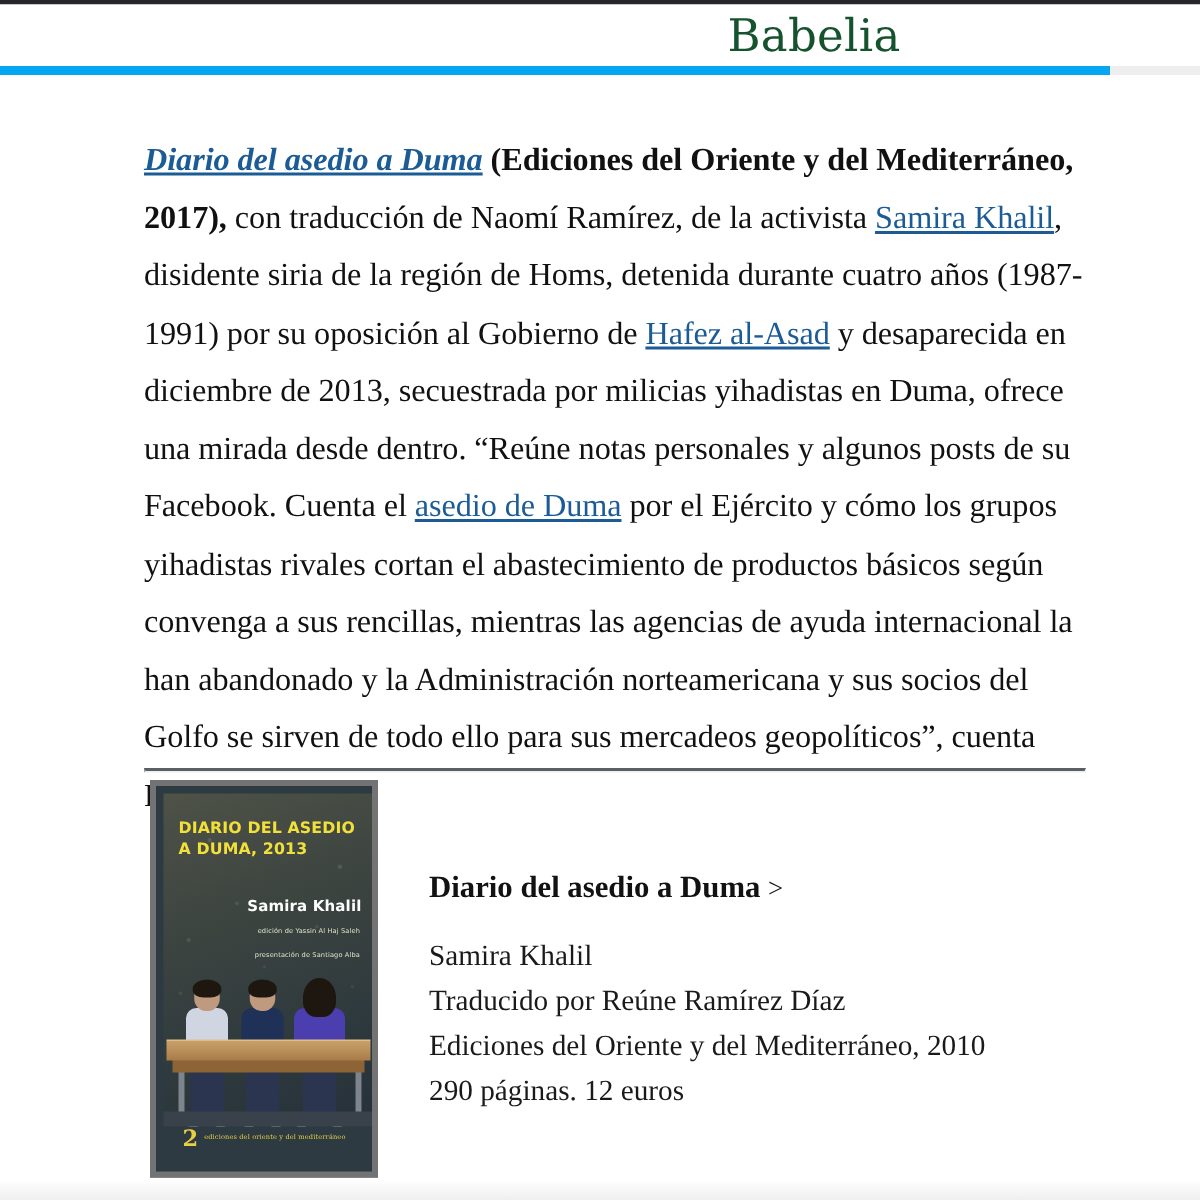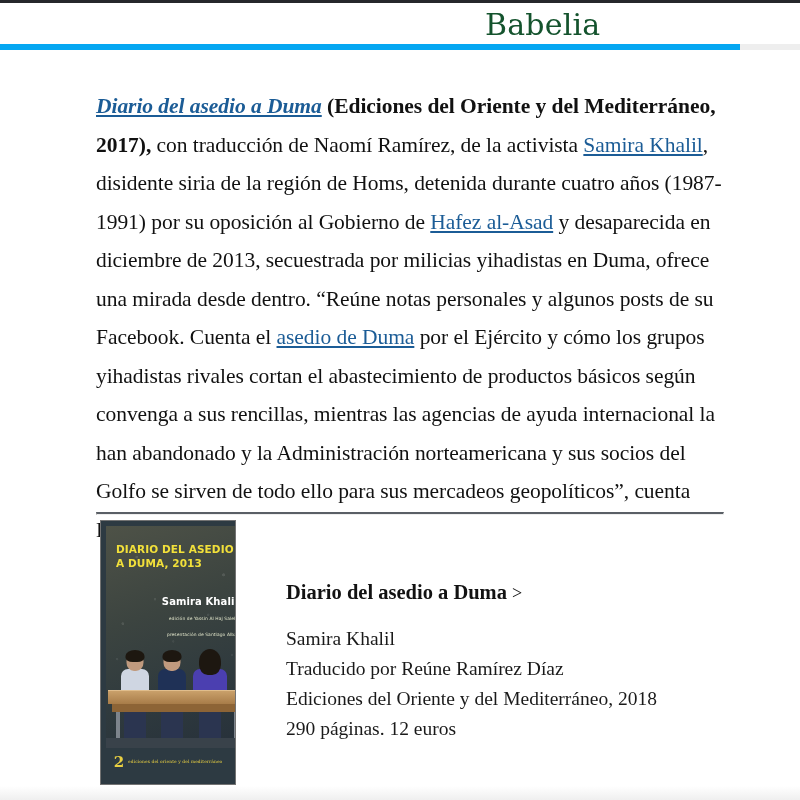--- a/index.html
+++ b/index.html
@@ -104,24 +104,24 @@
     left: 96px;
     top: 519px;
     width: 640px;
     height: 270px;
   }
 
   .cover {
     position: absolute;
     left: 4px;
     top: 1px;
-    width: 136px;
+    width: 152px;
     height: 265px;
     background: #2d3a42;
-    border: 1px solid #737373;
+    border: 4px solid #737373;
     box-sizing: border-box;
     overflow: hidden;
   }
   .cover-photo {
     position: absolute;
     left: 5px; top: 5px;
     width: 140px;
     height: 222px;
     background:
       radial-gradient(circle at 22% 14%, rgba(255,255,255,0.10) 0 1.1px, transparent 1.6px),
@@ -411,19 +411,19 @@
     </div>
   </div>
 
   <div class="book-meta">
     <h2 class="book-title"><span>Diario del asedio a Duma</span>
       <span class="chev">&gt;</span></h2>
 
     <div class="book-lines">
       <div>Samira Khalil</div>
       <div>Traducido por Reúne Ramírez Díaz</div>
-      <div>Ediciones del Oriente y del Mediterráneo, 2018</div>
+      <div>Ediciones del Oriente y del Mediterráneo, 2010</div>
       <div>290 páginas. 12 euros</div>
     </div>
   </div>
 </section>
 
 <div class="bottom-fade"></div>
 
 </body></html>

